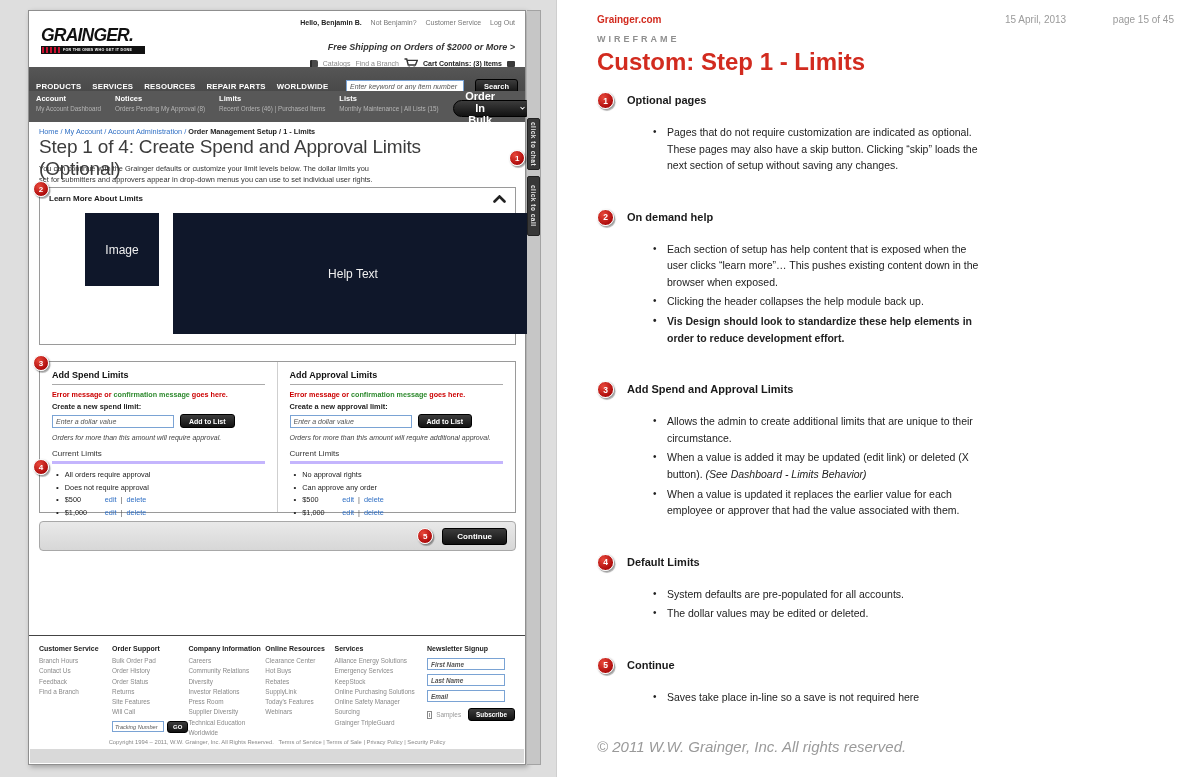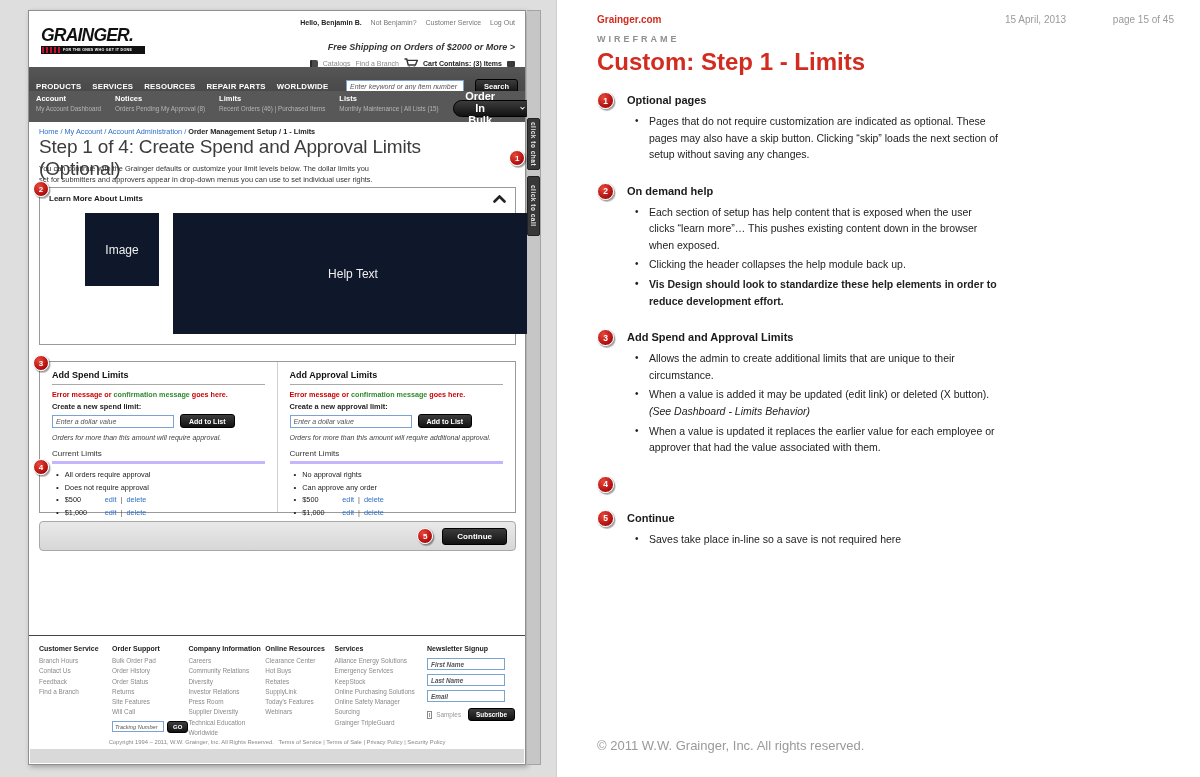--- a/index.html
+++ b/index.html
@@ -124,25 +124,25 @@
   .rp-site{position:absolute;left:40px;top:14px;font-size:10px;font-weight:bold;color:#d22b1f;}
   .rp-date{position:absolute;left:448px;top:14px;font-size:10px;color:#9a9a9a;}
   .rp-page{position:absolute;right:26px;top:14px;font-size:10px;color:#9a9a9a;}
   .rp-kind{position:absolute;left:40px;top:34px;font-size:9px;font-weight:bold;letter-spacing:3px;color:#8f8f8f;}
   .rp-title{position:absolute;left:40px;top:48px;font-size:24px;font-weight:bold;color:#d22b1f;}
   .notes{position:absolute;left:40px;top:92px;width:420px;}
   .note{display:flex;gap:13px;margin-bottom:17px;}
   .pin-lg{width:15px;height:15px;font-size:8.5px;}
   .note-body{width:372px;}
   .note-title{font-size:11px;font-weight:bold;color:#1a1a1a;margin:2px 0 7px 0;}
-  ul.note-bullets{list-style:none;margin:0;padding:0 0 0 8px;}
+  ul.note-bullets{list-style:none;margin:18px;padding:0 0 0 8px;}
   .note-bullet{position:relative;padding-left:14px;font-size:10.5px;line-height:1.58;color:#222;margin-bottom:3px;}
   .note-bullet::before{content:"•";position:absolute;left:0;top:0;font-size:10px;}
   .note-bullet.bold{font-weight:bold;}
-  .rp-copy{position:absolute;left:40px;top:738px;font-size:13px;color:#9a9a9a;}
+  .rp-copy{position:absolute;left:40px;top:738px;font-size:15px;color:#9a9a9a;font-style:italic;}
 </style>
 </head>
 <body>
 
 <div class="stage">
 
   <div class="browser-page">
 
     <div class="util-row">
       <span class="hello">Hello, Benjamin B.</span>
@@ -416,20 +416,27 @@
           <div class="note-title">Add Spend and Approval Limits</div>
           <ul class="note-bullets">
             <li class="note-bullet"><span>Allows the admin to create additional limits that are unique to their circumstance.</span></li>
             <li class="note-bullet"><span>When a value is added it may be  updated (edit link) or deleted (X button). </span><i>(See Dashboard - Limits Behavior)</i></li>
             <li class="note-bullet"><span>When a value is updated it replaces the earlier value for each employee or approver that had the value associated with them.</span></li>
           </ul>
         </div>
       </div>
       <div class="note">
         <span class="pin pin-lg">4</span>
+        <div class="note-body">
+          <div class="note-title">Default Limits</div>
+          <ul class="note-bullets">
+            <li class="note-bullet"><span>System defaults are pre-populated for all accounts.</span></li>
+            <li class="note-bullet"><span>The dollar values may be edited or deleted.</span></li>
+          </ul>
+        </div>
       </div>
       <div class="note">
         <span class="pin pin-lg">5</span>
         <div class="note-body">
           <div class="note-title">Continue</div>
           <ul class="note-bullets">
             <li class="note-bullet"><span>Saves take place in-line so a save is not required here</span></li>
           </ul>
         </div>
       </div>

